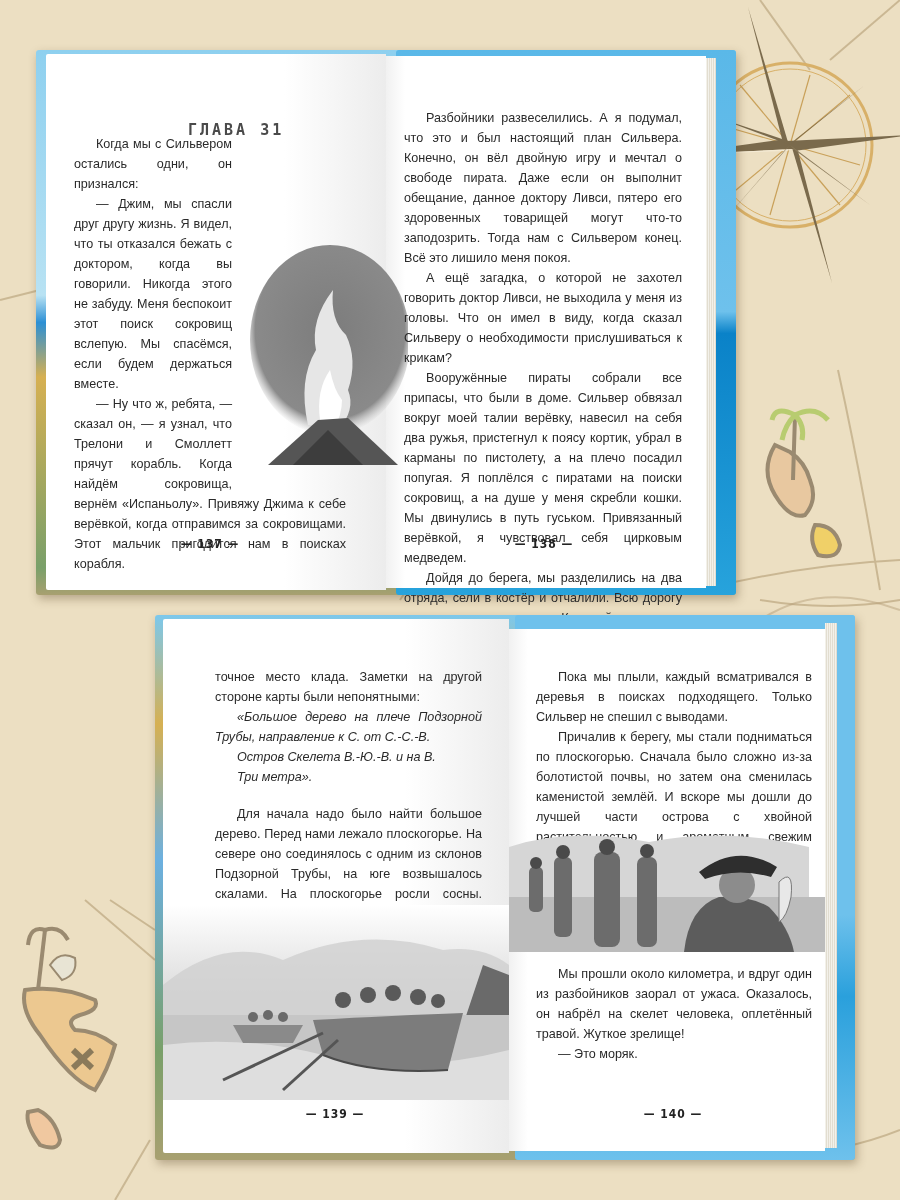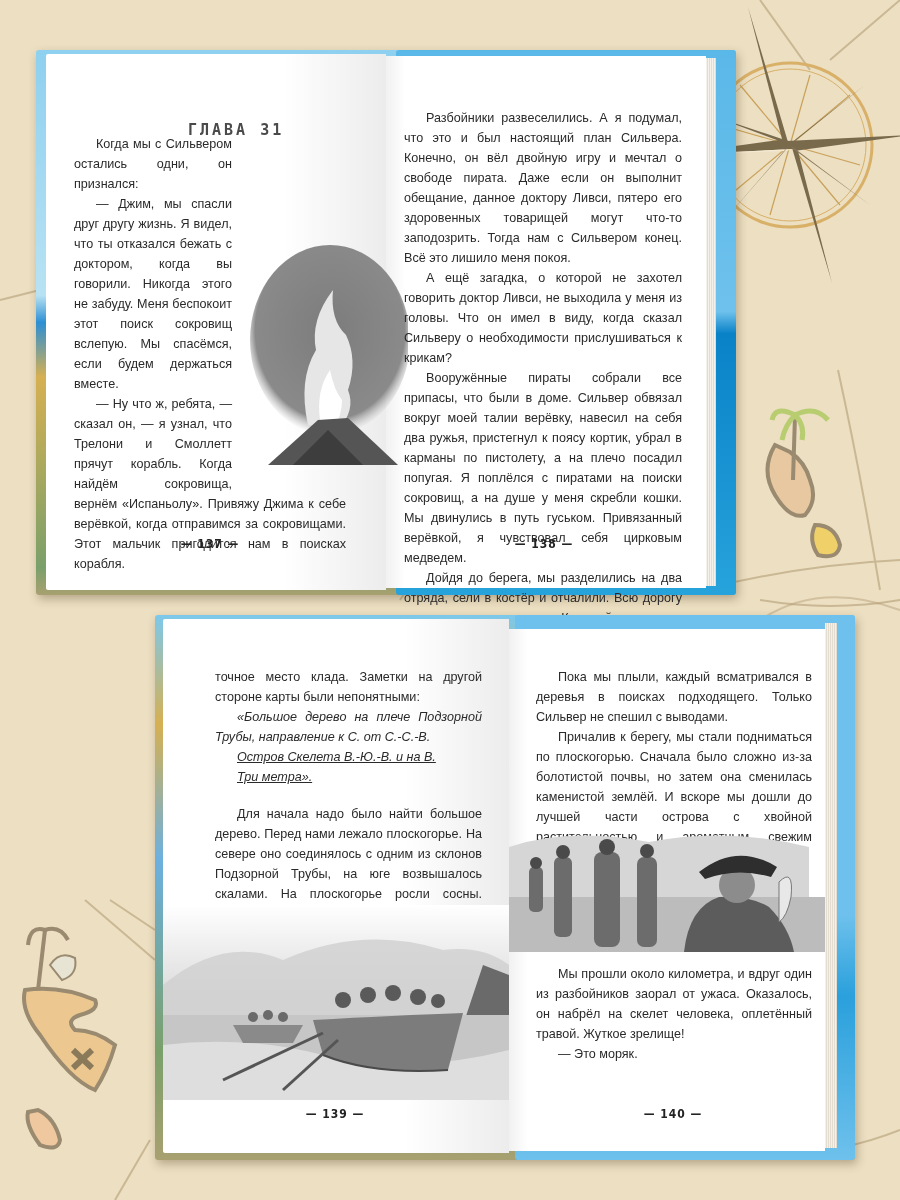--- a/index.html
+++ b/index.html
@@ -15,21 +15,21 @@
   .page.left { background: linear-gradient(to right, #ffffff 0%, #ffffff 70%, #ececec 100%); }
   .page.right { background: linear-gradient(to right, #f1f1f1 0%, #ffffff 6%, #ffffff 100%); }
   .edges { position: absolute; background: repeating-linear-gradient(to right, #f3f1ea 0 1px, #e2ddd0 1px 2px); }
   .text {
     position: absolute; font-size: 12.6px; line-height: 20px; color: #2a2a2a;
     text-align: justify; hyphens: manual;
   }
   .text p { margin: 0; text-indent: 22px; }
   .text p.noindent { text-indent: 0; }
   .text p.quote { font-style: italic; }
-  .text p.quote-sub { font-style: italic; text-indent: 22px; text-decoration: underline; }
+  .text p.quote-sub { font-style: italic; text-indent: 22px; }
   .text p.gap { margin-top: 17px; }
   .chapter {
     position: absolute; font-family: "DejaVu Sans Mono", monospace; font-weight: bold;
     letter-spacing: 3px; font-size: 15px; color: #4a4a4a; margin-top: 11px;
   }
   .pagenum {
     position: absolute; font-family: "DejaVu Sans Condensed", "DejaVu Sans", sans-serif;
     font-weight: bold; font-size: 12px; color: #222; letter-spacing: 1px;
     width: 80px; text-align: center;
   }

